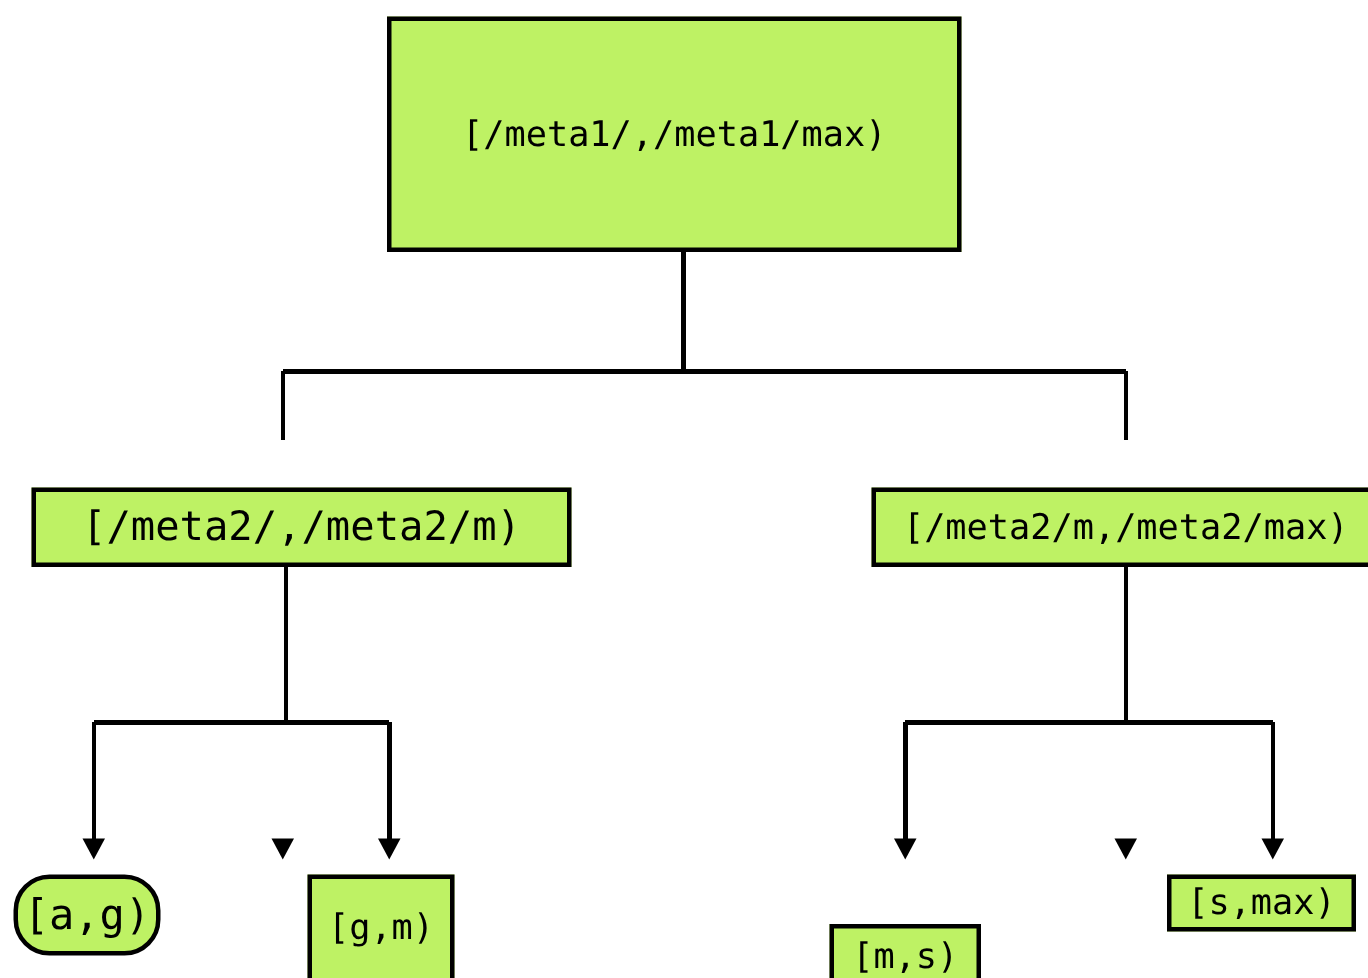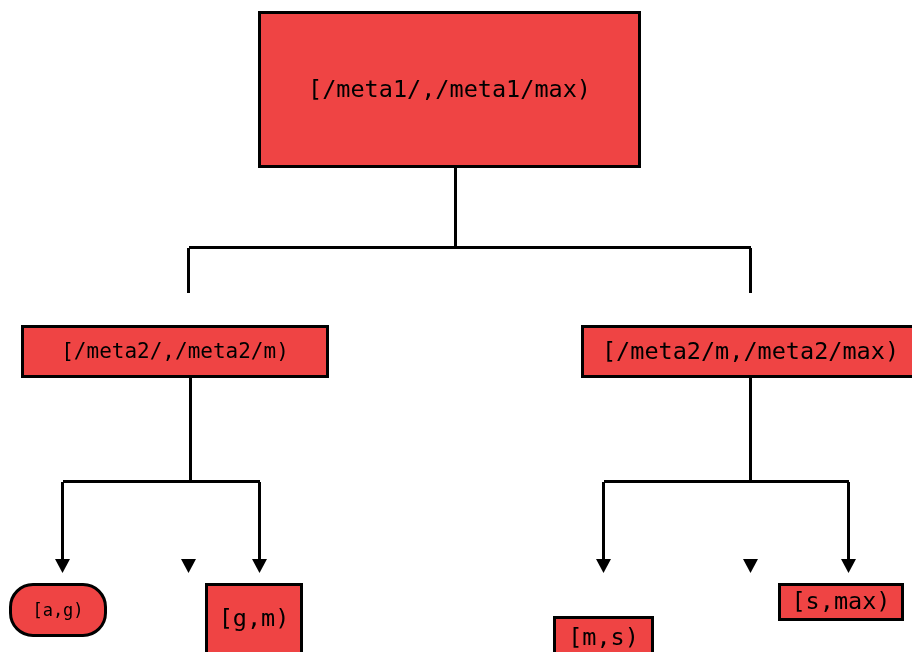--- a/index.html
+++ b/index.html
@@ -20,21 +20,21 @@
     left: 0;
     top: 0;
     width: 912px;
     height: 652px;
     pointer-events: none;
   }
   .node {
     position: absolute;
     box-sizing: border-box;
     border: 3px solid #000000;
-    background: #ef4444;
+    background: #bef264;
     display: flex;
     align-items: center;
     justify-content: center;
     color: #000000;
     white-space: pre;
     letter-spacing: 0;
   }
   .node-label {
     display: block;
     line-height: 1;
@@ -45,39 +45,39 @@
     left: 258px;
     top: 11px;
     width: 383px;
     height: 157px;
     font-size: 23.5px;
   }
   
   #node-mid-left {
     left: 21px;
     top: 325px;
-    width: 308px;
+    width: 360px;
     height: 53px;
-    font-size: 21px;
+    font-size: 27px;
     justify-content: center;
   }
   #node-mid-right {
     left: 581px;
     top: 325px;
     width: 339px;
     height: 53px;
     font-size: 23.5px;
   }
   
   #node-leaf-ag {
     left: 9px;
     top: 583px;
     width: 98px;
     height: 54px;
-    font-size: 17px;
+    font-size: 28px;
     border-radius: 24px;
   }
   #node-leaf-gm {
     left: 205px;
     top: 583px;
     width: 98px;
     height: 72px;
     font-size: 23.5px;
   }
   #node-leaf-ms {

